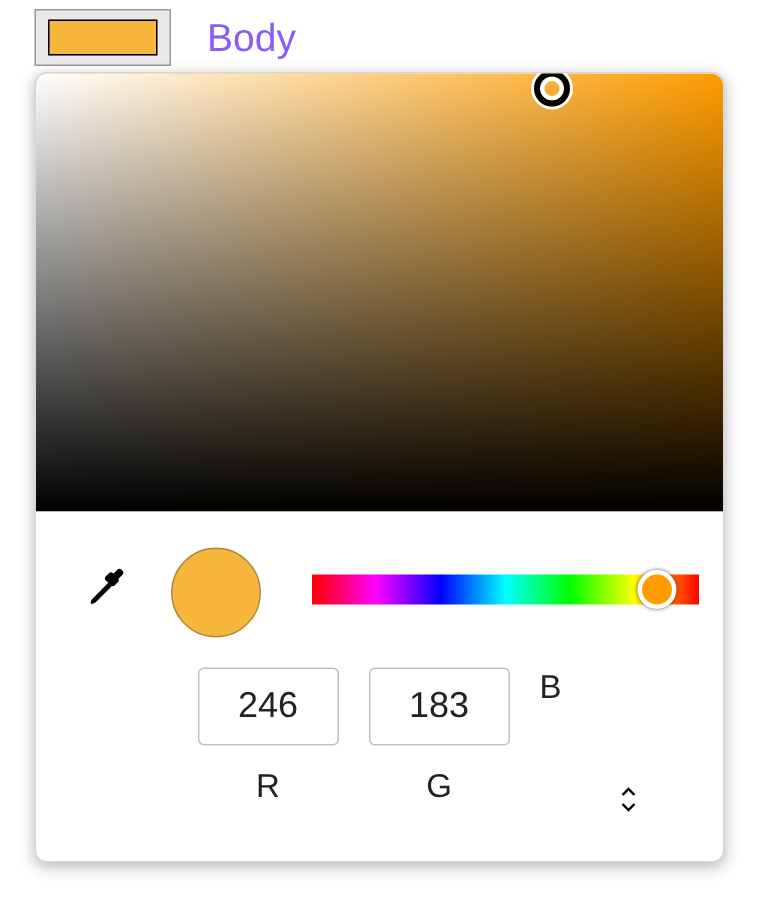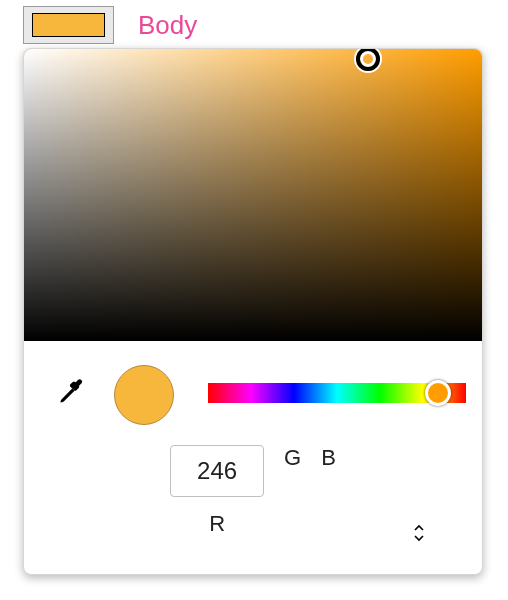--- a/index.html
+++ b/index.html
@@ -27,21 +27,21 @@
   .swatch-inner {
     width: 71px;
     height: 22px;
     border: 1px solid #000000;
   }
   .title {
     position: absolute;
     left: 138px;
     top: 10px;
     font-size: 26px;
-    color: #ec4899;
+    color: #8b5cf6;
   }
   .picker-panel {
     position: absolute;
     left: 23px;
     top: 48px;
     width: 460px;
     height: 527px;
     background: #ffffff;
     border-radius: 8px;
     box-shadow: 0 3px 10px rgba(0,0,0,0.28);
@@ -214,20 +214,21 @@
       <div class="hue-handle" style=";left:89%; background:#ff9d00"></div>
     </div>
   </div>
 
   <div class="rgb-row">
     <div class="rgb-cell">
       <div class="rgb-input">246</div>
       <div class="rgb-label">R</div>
     </div>
     <div class="rgb-cell">
+      <div class="rgb-input">183</div>
       <div class="rgb-label">G</div>
     </div>
     <div class="rgb-cell">
       <div class="rgb-label">B</div>
     </div>
   </div>
 
   <div class="mode-toggle">
     <span>
       <svg viewBox="0 0 12 20">

